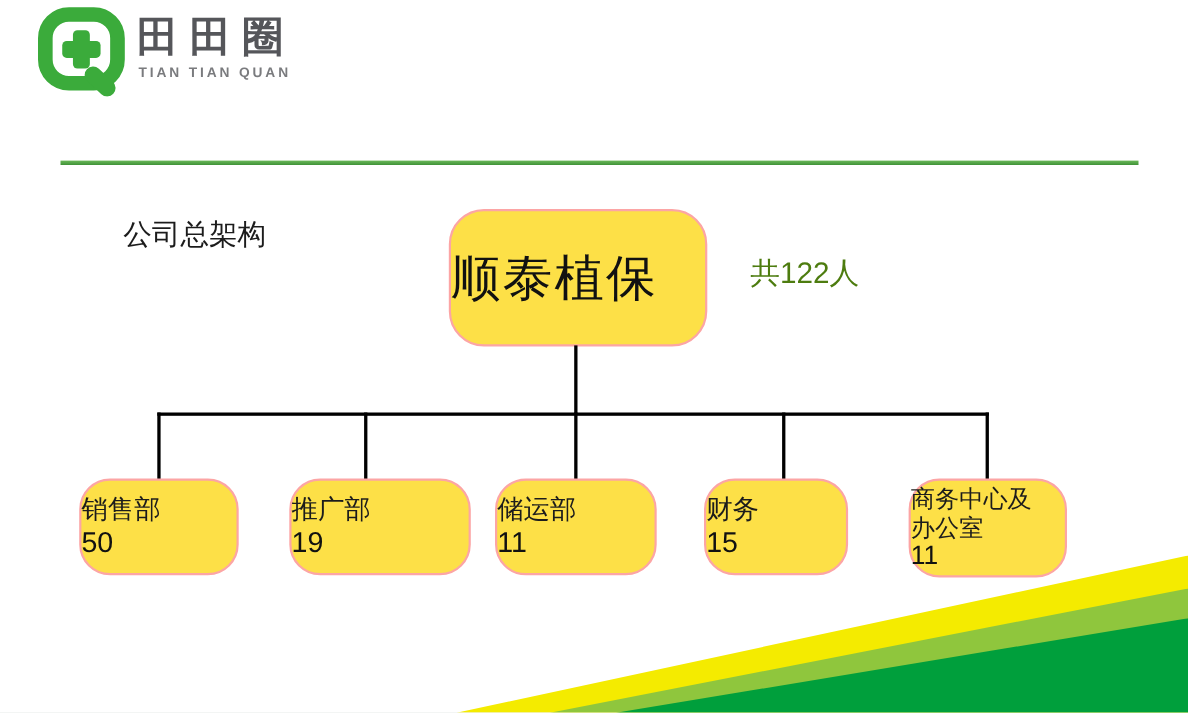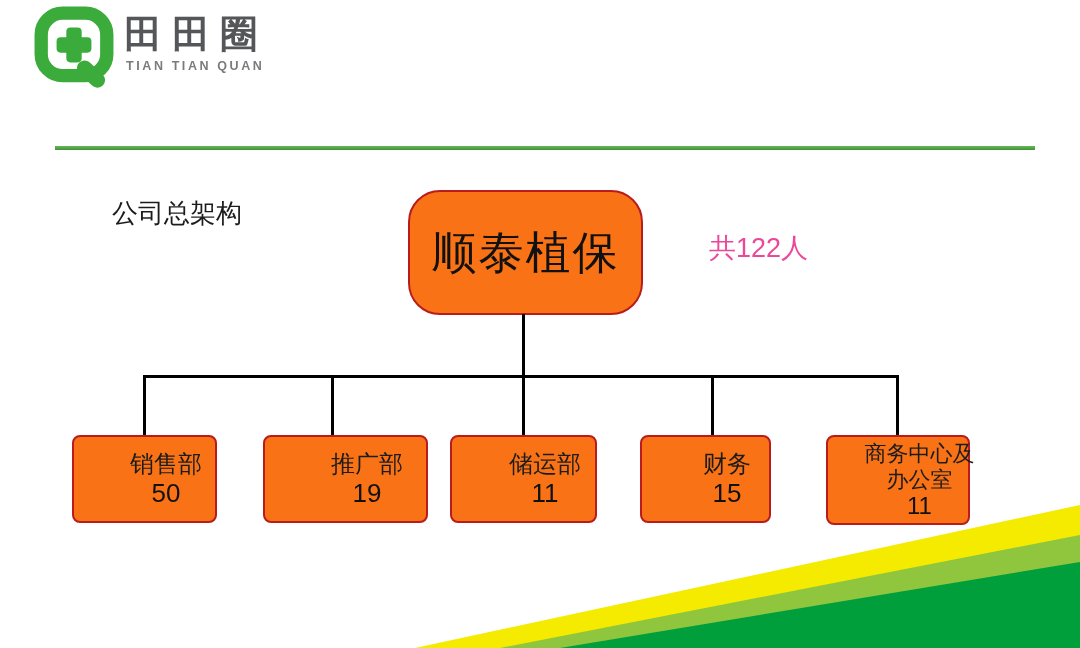--- a/index.html
+++ b/index.html
@@ -34,36 +34,36 @@
     background:linear-gradient(#6ab858,#3f9238);
   }
   
   .section-label{
     position:absolute;left:90px;top:196px;font-size:26px;color:#1c1c1c;
     font-family:"Liberation Serif","DejaVu Serif",serif;
     margin-left:22px;
   }
   
   .node{
-    position:absolute;background:#f97316;border:2px solid #b91c1c;
+    position:absolute;background:#fde047;border:2px solid #fca5a5;
     box-sizing:border-box;display:flex;flex-direction:column;
-    align-items:center;justify-content:center;text-align:center;
+    align-items:flex-start;justify-content:center;text-align:center;
   }
   .root-node{left:408px;top:190px;width:235px;height:125px;border-radius:32px;}
   .root-label{
     font-size:45px;color:#111;font-family:"Liberation Serif","DejaVu Serif",serif;
     letter-spacing:2px;white-space:nowrap;
   }
   .total-label{
-    position:absolute;left:682px;top:230px;font-size:27px;color:#ec4899;
-    font-family:"Liberation Serif","DejaVu Serif",serif;white-space:nowrap;margin-left:27px;
+    position:absolute;left:682px;top:230px;font-size:27px;color:#4d7c0f;
+    font-family:"Liberation Serif","DejaVu Serif",serif;white-space:nowrap;
   }
   .total-label .num{font-family:"Liberation Sans","DejaVu Sans",sans-serif;}
   .connector{position:absolute;background:#000;}
-  .dept-node{border-radius:8px;padding-left:43px;}
+  .dept-node{border-radius:28px;}
   .dept-label{
     font-size:24px;line-height:29px;color:#1c1c1c;
     font-family:"Liberation Serif","DejaVu Serif",serif;white-space:nowrap;
   }
   .dept-count{
     font-size:26px;line-height:29px;color:#111;
     font-family:"Liberation Sans","DejaVu Sans",sans-serif;
   }
   .dept-node.small .dept-label{font-size:22px;line-height:26px;}
   .dept-node.small .dept-count{font-size:24px;line-height:26px;}

